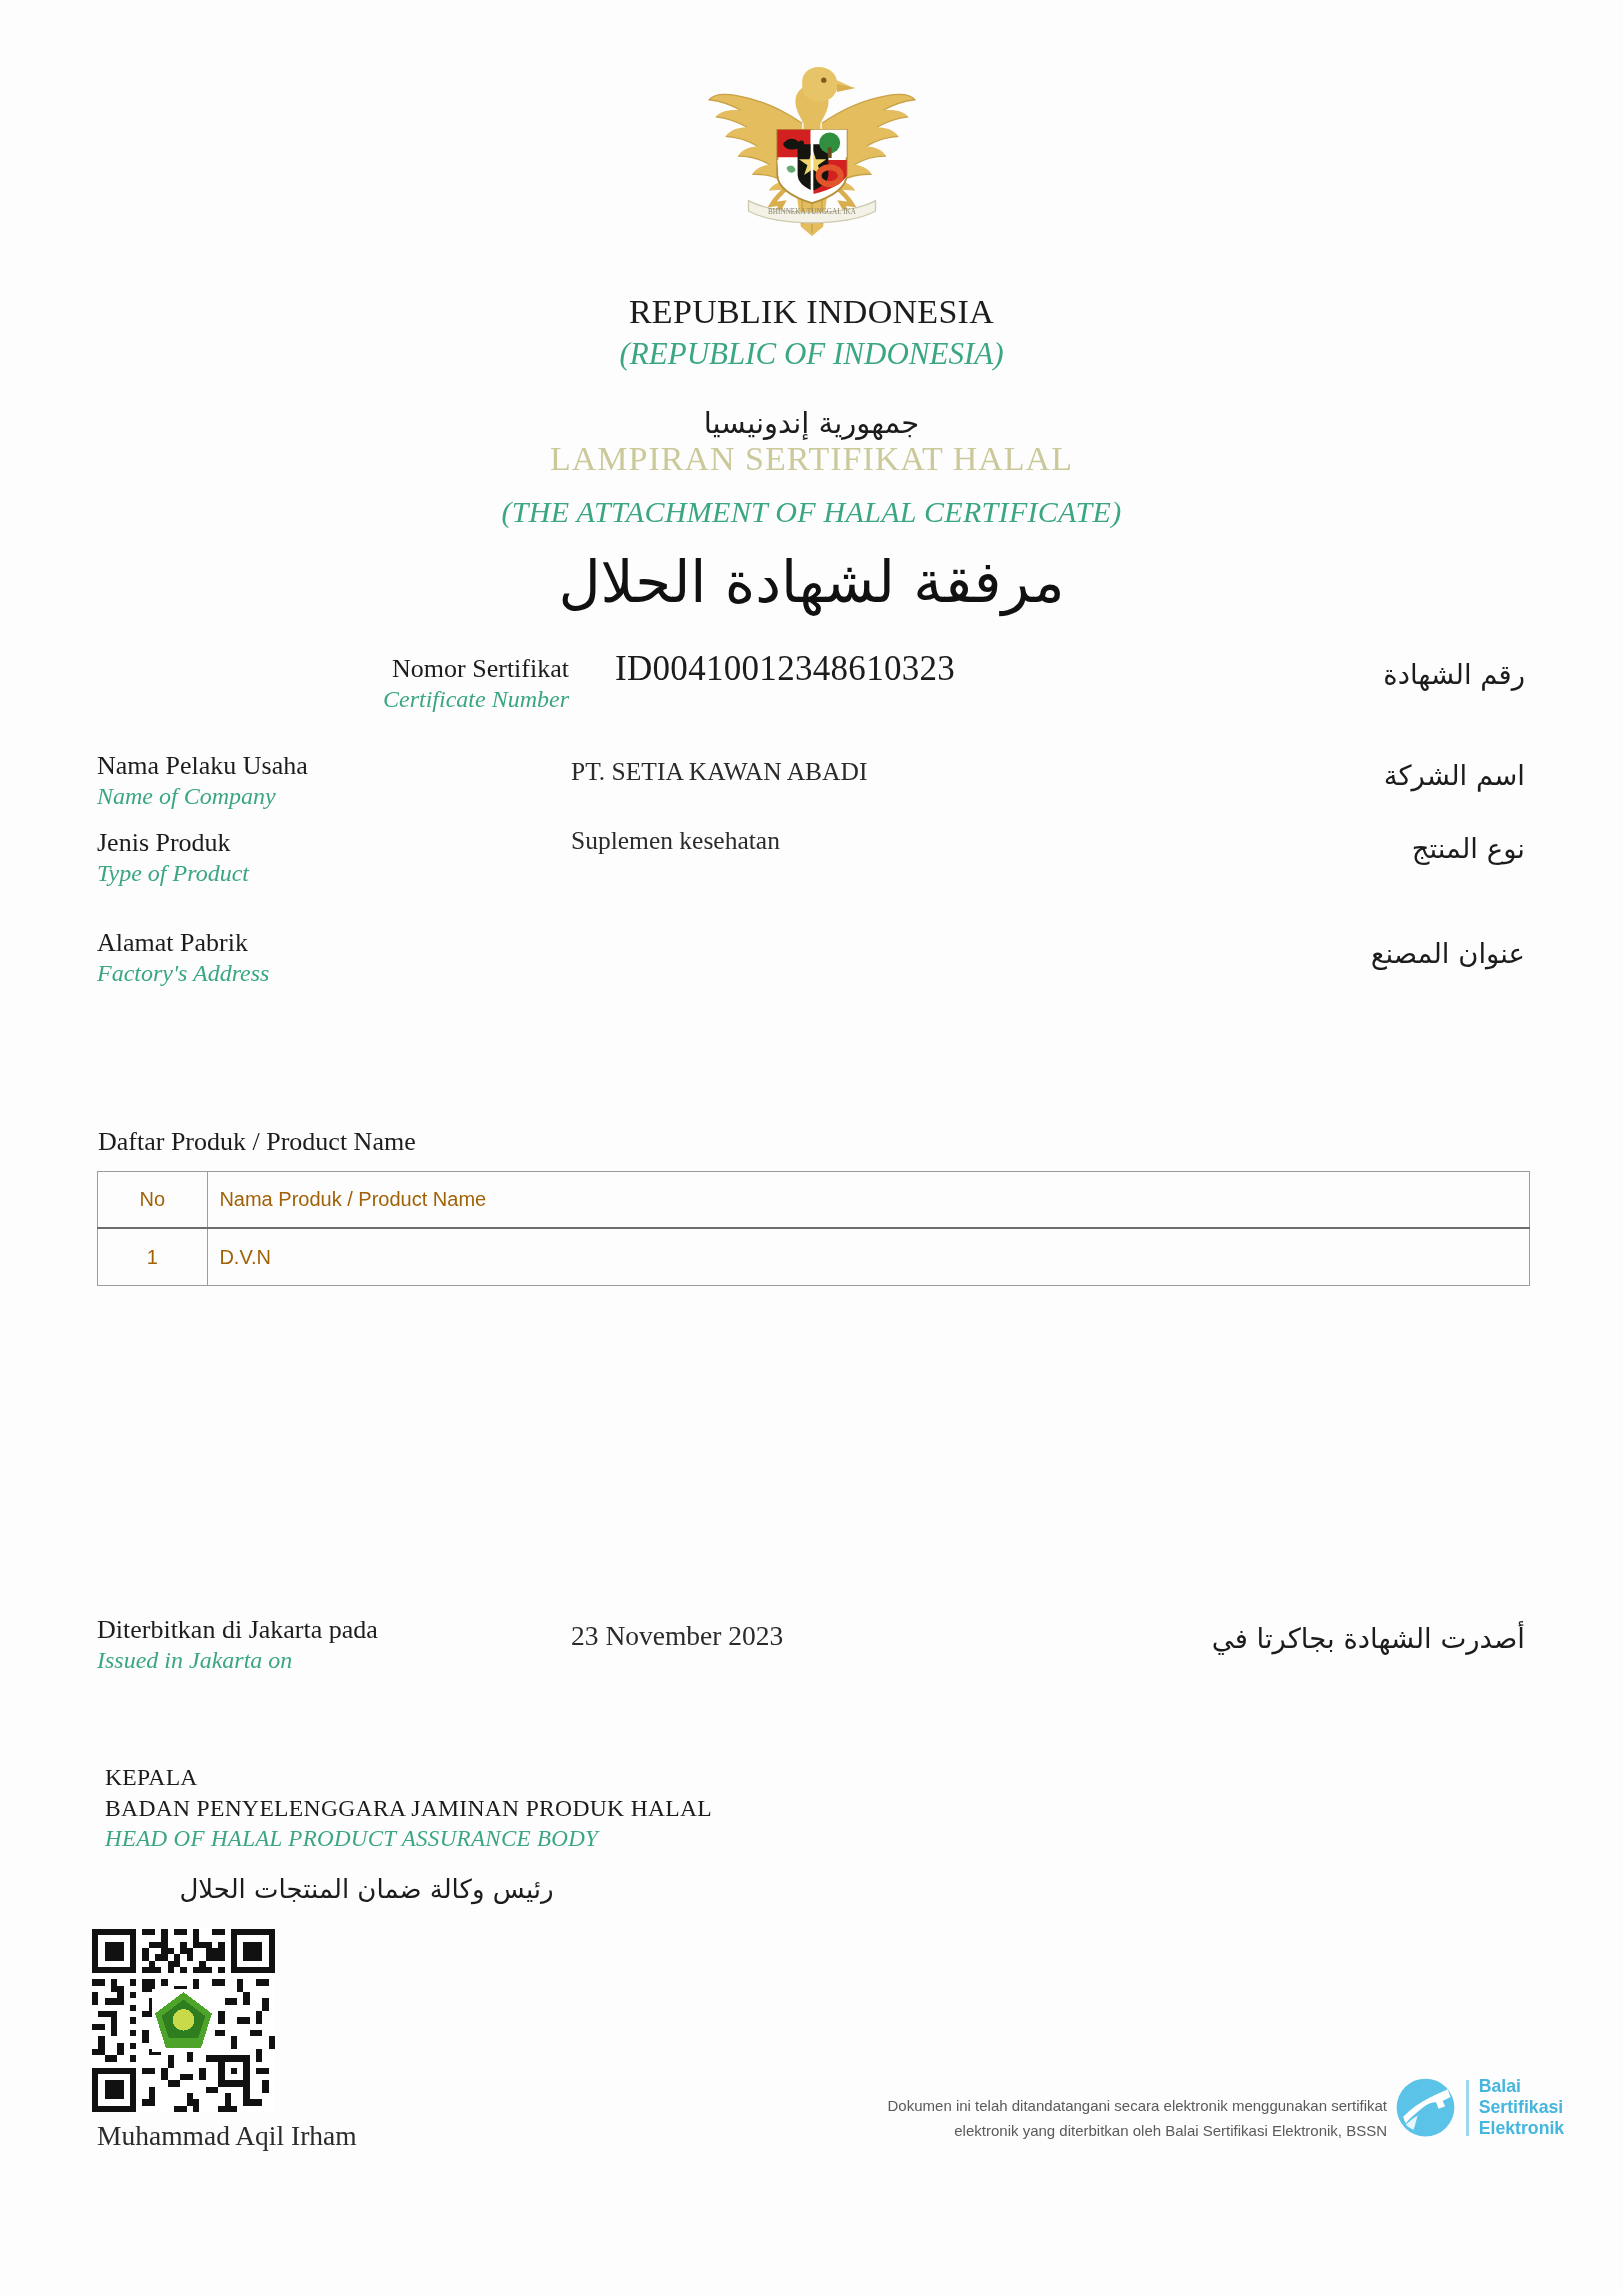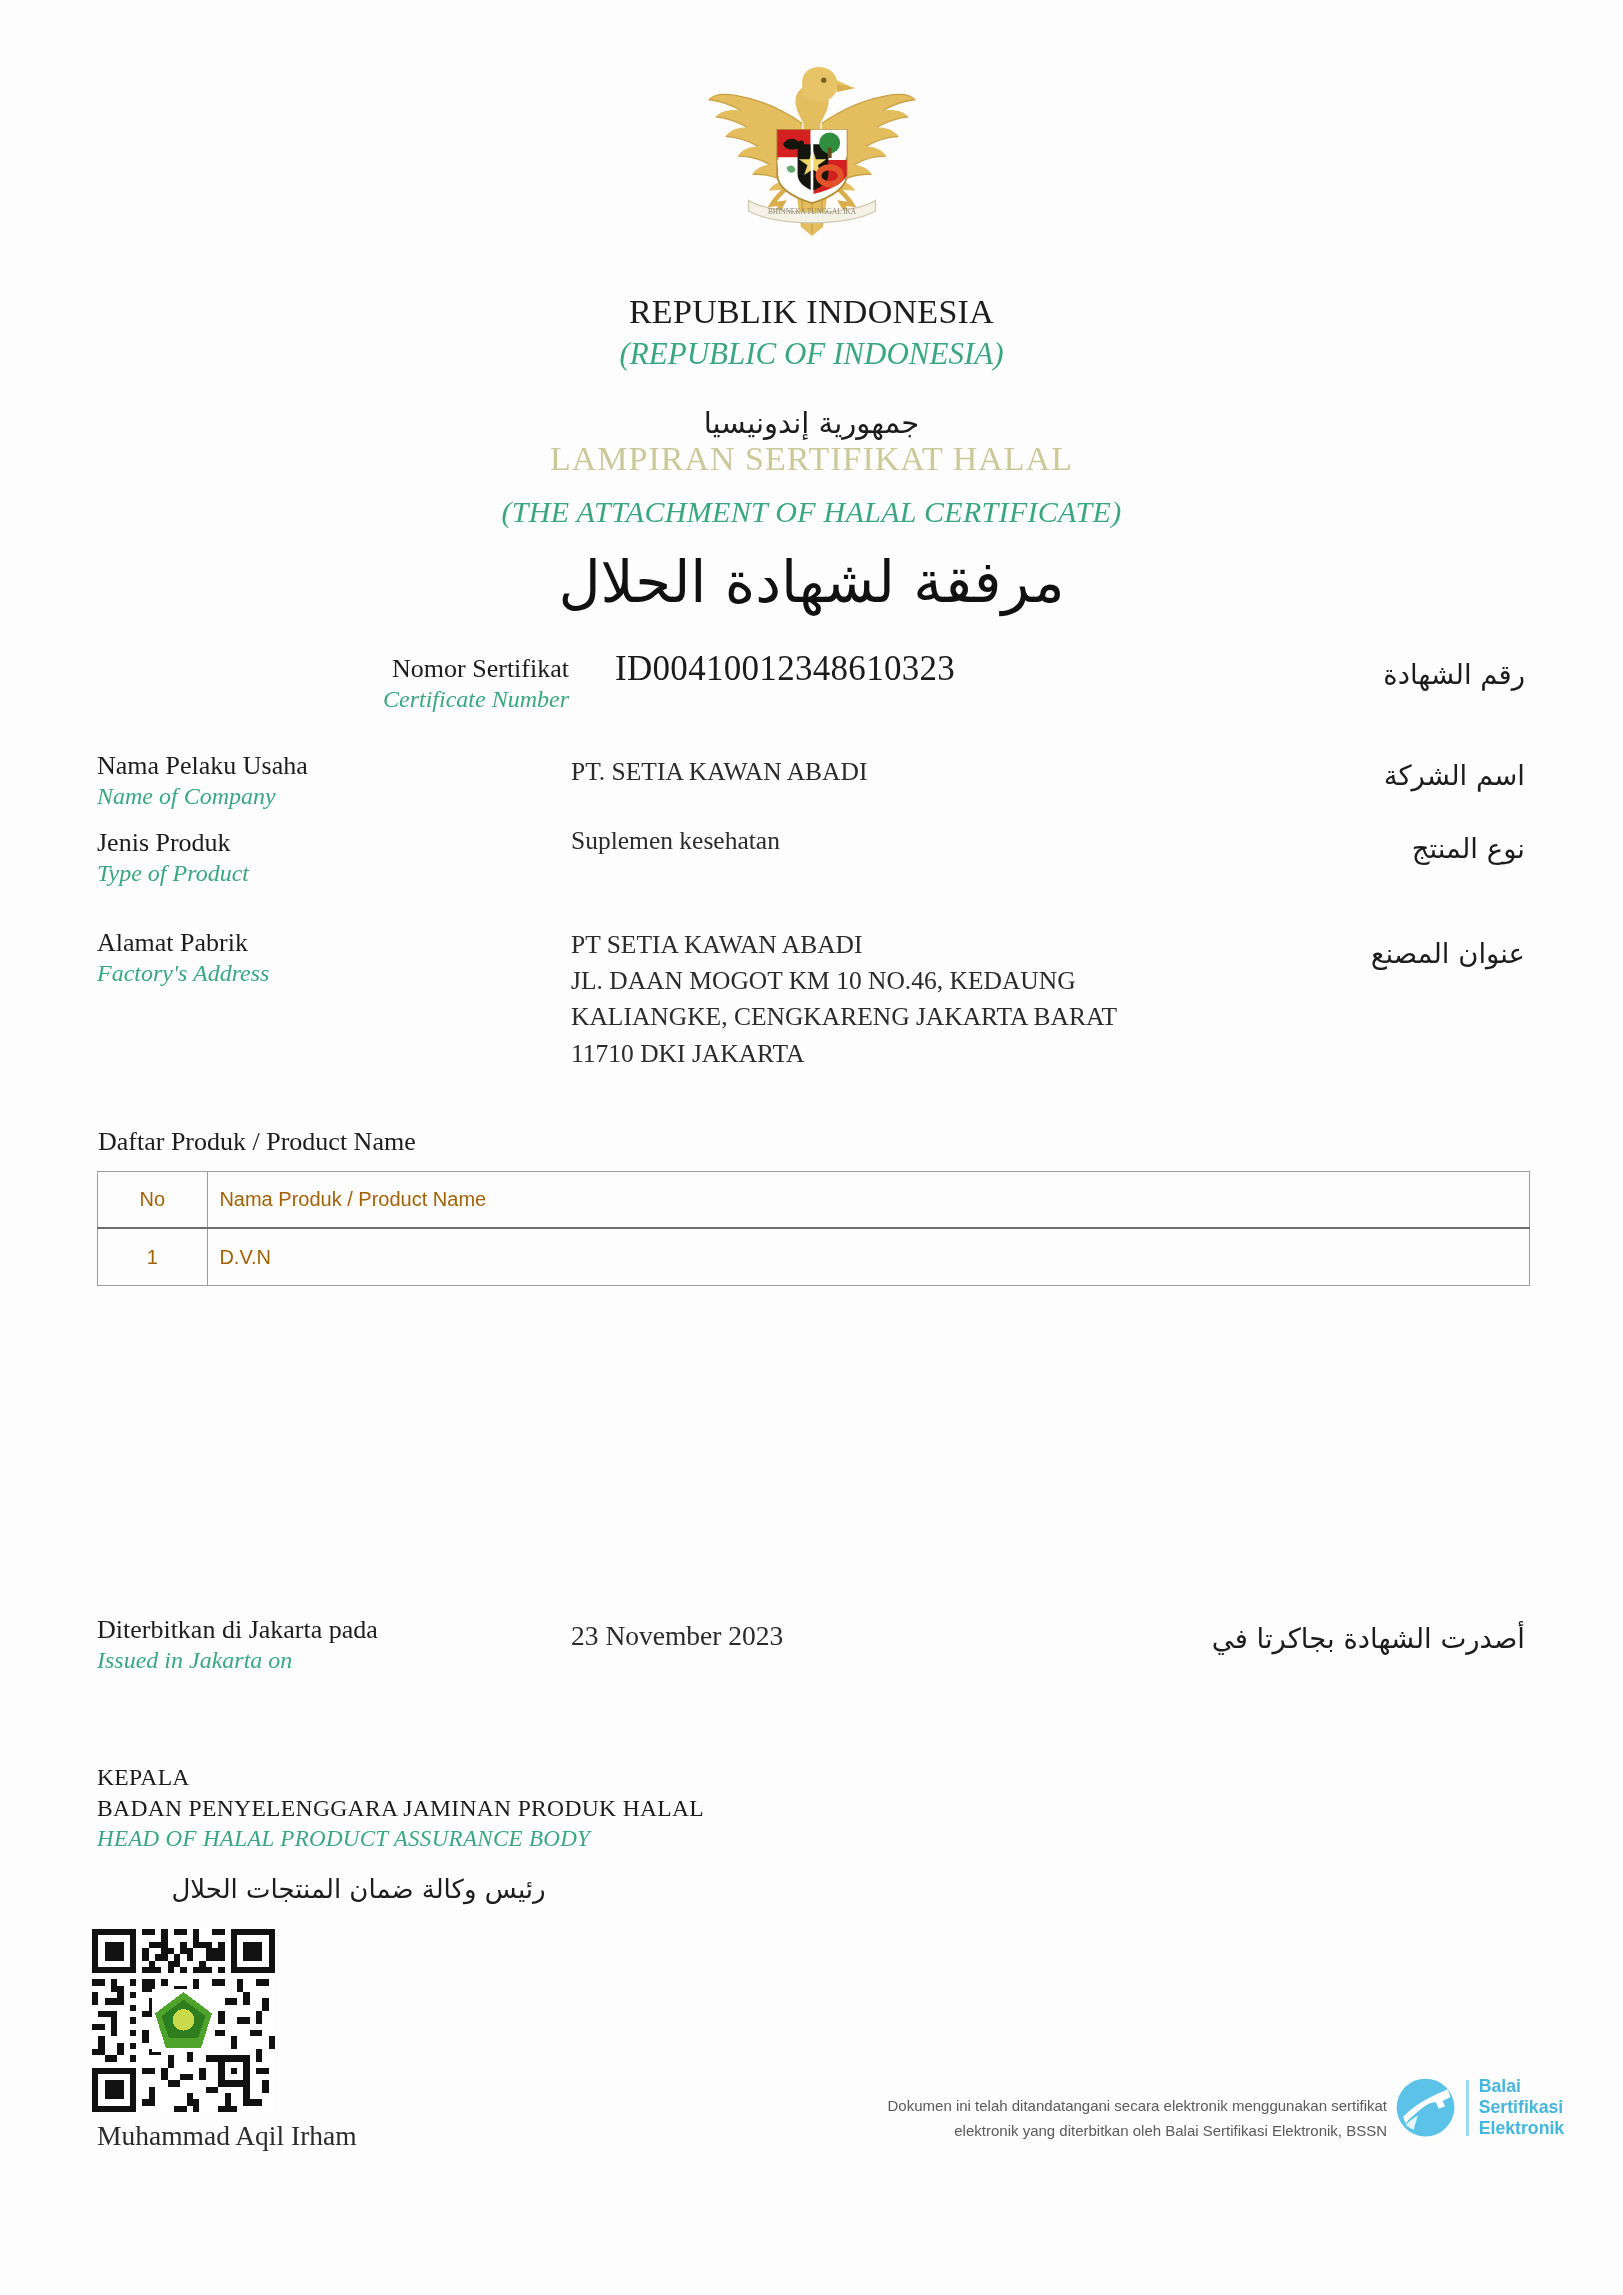--- a/index.html
+++ b/index.html
@@ -169,21 +169,21 @@
   .ptable thead th { border-bottom: 2.6px solid #6d6d6d; }
 
   
   .f-issued-lbl { left: 97px; top: 1615px; }
   .f-issued-val { left: 571px; top: 1616px; font-size: 27.5px; white-space: nowrap; }
   .f-issued-ar  { right: 98px; top: 1622px; width: 537px; }
 
   
   .sig {
     position: absolute;
-    left: 97px;
+    left: 105px;
     top: 1762px;
   }
   .sig-l1 { font-size: 23.6px; color: #1c1c1c; line-height: 1.32; letter-spacing: 0.3px; }
   .sig-l2 { font-size: 23.6px; color: #1c1c1c; line-height: 1.32; letter-spacing: 0.3px; }
   .sig-l3 { font-size: 23px; color: #3aa682; font-style: italic; line-height: 1.32; letter-spacing: 0.3px; }
   .sig-ar {
     font-family: "DejaVu Sans", sans-serif;
     font-size: 26px;
     color: #1c1c1c;
     direction: rtl;
@@ -333,24 +333,20 @@
     <div class="lbl-id">Jenis Produk</div>
     <div class="lbl-en">Type of Product</div>
   </div>
   <div class="field f-ptype-val val">Suplemen kesehatan</div>
   <div class="field f-ptype-ar ar">نوع المنتج</div>
 
   <div class="field f-addr-lbl">
     <div class="lbl-id">Alamat Pabrik</div>
     <div class="lbl-en">Factory's Address</div>
   </div>
-  <div class="field f-addr-val val">PT SETIA KAWAN ABADI
-JL. DAAN MOGOT KM 10 NO.46, KEDAUNG
-KALIANGKE, CENGKARENG JAKARTA BARAT
-11710 DKI JAKARTA</div>
   <div class="field f-addr-ar ar">عنوان المصنع</div>
 
   <div class="tbl-caption">Daftar Produk / Product Name</div>
   <table class="ptable">
     <thead>
       <tr>
         <th class="col-no">No</th>
         <th>Nama Produk / Product Name</th>
       </tr>
     </thead>

